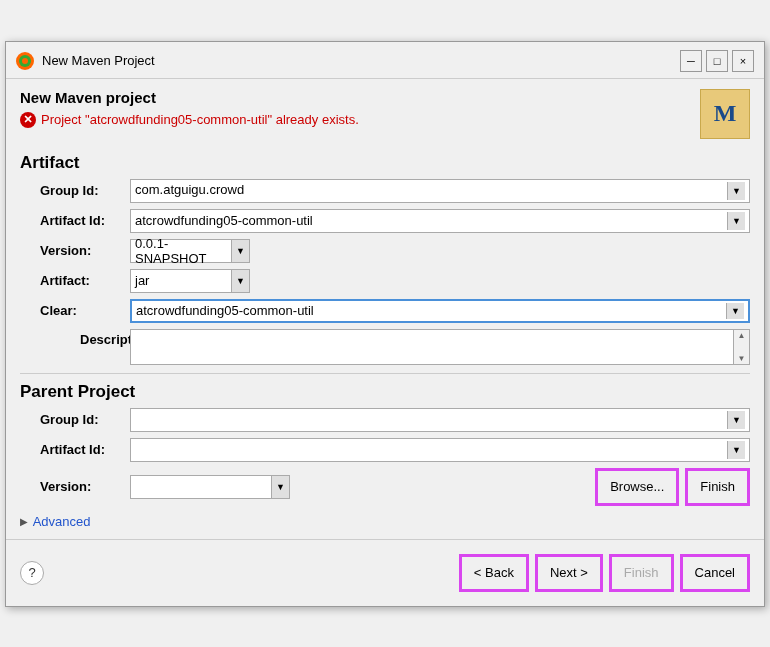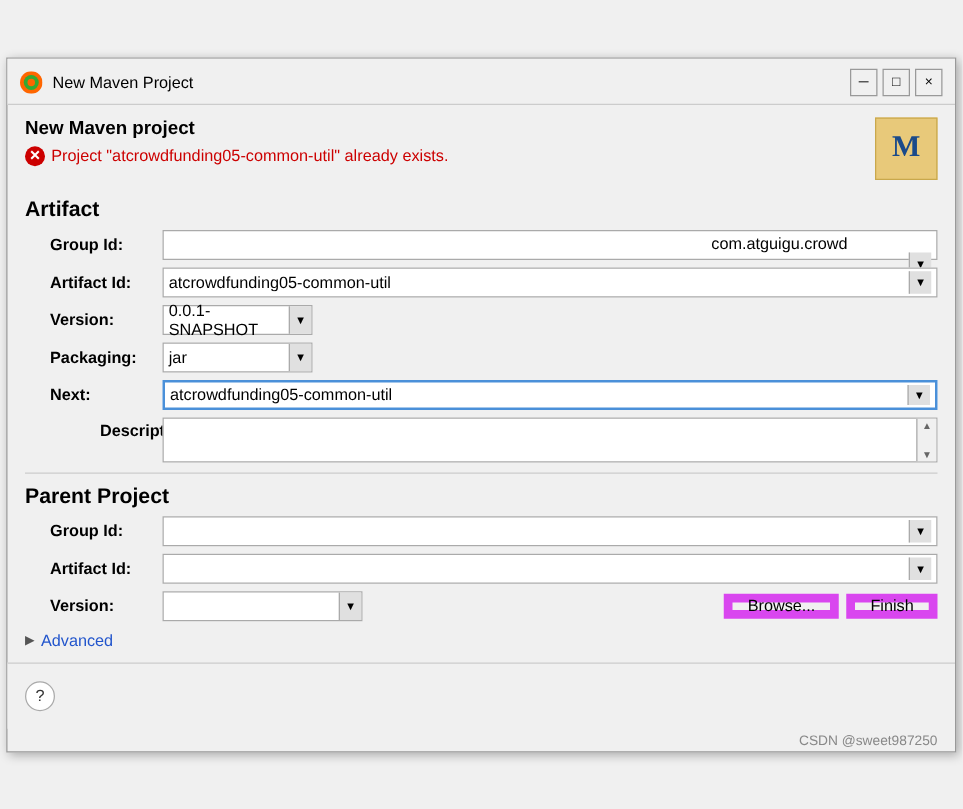--- a/index.html
+++ b/index.html
@@ -241,23 +241,23 @@
       height: 24px;
       border: 1px solid #aaa;
       background: white;
       display: flex;
       align-items: center;
       justify-content: space-between;
       padding-left: 4px;
       font-size: 13px;
     }
     .btn {
-      height: 20px;
+      height: 38px;
       padding: 0 12px;
-      border: 7px solid #d946ef;
+      border: 3px solid #d946ef;
       background: #f0f0f0;
       font-size: 13px;
       cursor: pointer;
       display: inline-flex;
       align-items: center;
       justify-content: center;
     }
     .btn:disabled, .btn.disabled {
       color: #aaa;
       cursor: default;
@@ -330,21 +330,21 @@
     </div>
   </div>
 
   <div class="dialog-body">
 
     <div class="section-label">Artifact</div>
 
     <div class="form-row">
       <span class="form-label">Group Id:</span>
       <div class="form-field">
-        <div class="combo-input" style="display:flex;align-items:flex-end;flex-direction:column;">
+        <div class="combo-input" style="display:flex;align-items:flex-start;">
           <input type="text" style="flex: 1 1 0%; border: none; outline: none; font-size: 13px;" value="com.atguigu.crowd">
           <div class="combo-arrow">▼</div>
         </div>
       </div>
     </div>
 
     <div class="form-row">
       <span class="form-label">Artifact Id:</span>
       <div class="form-field">
         <div class="combo-input" style="display:flex;align-items:center;">
@@ -358,31 +358,31 @@
       <span class="form-label">Version:</span>
       <div class="form-field">
         <div class="small-combo">
           <span>0.0.1-SNAPSHOT</span>
           <div class="combo-arrow" style="border-left:1px solid #aaa;height:100%;width:18px;display:flex;align-items:center;justify-content:center;background:#e0e0e0;">▼</div>
         </div>
       </div>
     </div>
 
     <div class="form-row">
-      <span class="form-label">Packaging:</span>
+      <span class="form-label">Artifact:</span>
       <div class="form-field">
         <div class="small-combo">
           <span>jar</span>
           <div class="combo-arrow" style="border-left:1px solid #aaa;height:100%;width:18px;display:flex;align-items:center;justify-content:center;background:#e0e0e0;">▼</div>
         </div>
       </div>
     </div>
 
     <div class="form-row">
-      <span class="form-label">Next:</span>
+      <span class="form-label">Clear:</span>
       <div class="form-field">
         <div class="combo-input focused" style="display:flex;align-items:center;border:2px solid #4a90d9;">
           <input type="text" style="flex: 1 1 0%; border: none; outline: none; font-size: 13px;" value="atcrowdfunding05-common-util">
           <div class="combo-arrow">▼</div>
         </div>
       </div>
     </div>
 
     <div class="form-row" style="align-items:flex-start;">
       <span class="form-label" style="padding-top:3px;padding-left:40px;">Description:</span>
@@ -435,16 +435,21 @@
     <div class="advanced-row">
       <span class="advanced-arrow">▶</span>
       <span class="advanced-link">Advanced</span>
     </div>
 
   </div>
 
   <div class="footer-area">
     <div class="footer-bottom">
       <button class="footer-help">?</button>
+      <div class="footer-buttons">
+        <button class="btn">&lt; Back</button>
+        <button class="btn">Next &gt;</button>
+        <button class="btn disabled" disabled="">Finish</button>
+        <button class="btn">Cancel</button>
+      </div>
     </div>
   </div>
-  <div class="watermark">CSDN @sweet987250</div>
 </div>
 
 </body></html>

